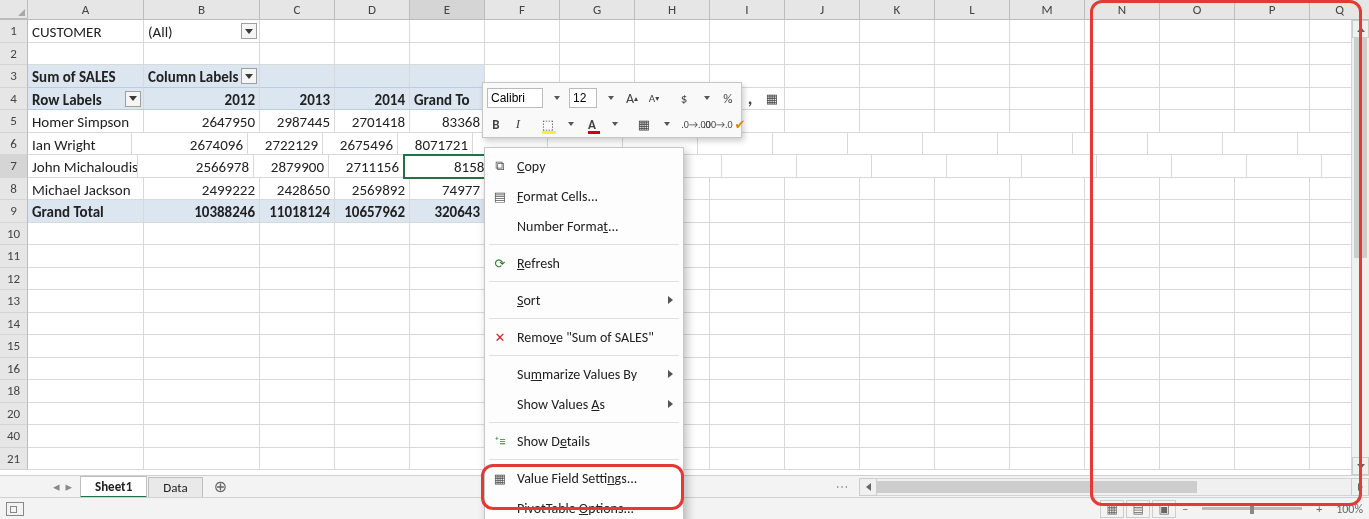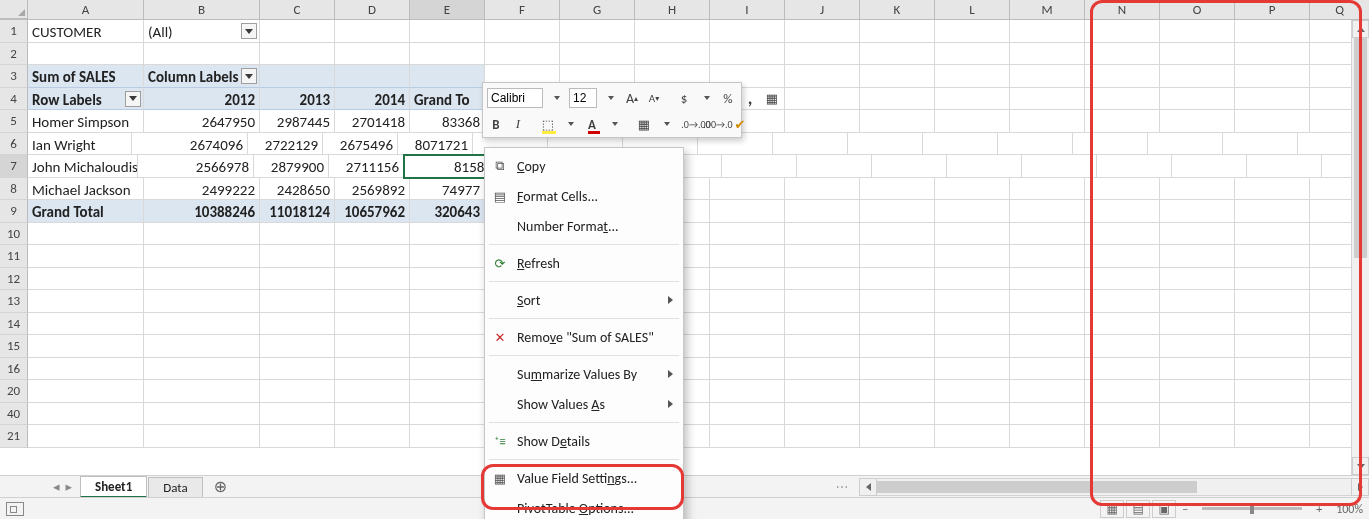--- a/index.html
+++ b/index.html
@@ -587,20 +587,40 @@
       <div class="cell" style="width:75px"></div>
       <div class="cell" style="width:75px"></div>
       <div class="cell" style="width:75px"></div>
       <div class="cell" style="width:75px"></div>
       <div class="cell" style="width:75px"></div>
       <div class="cell" style="width:75px"></div>
       <div class="cell" style="width:75px"></div>
       <div class="cell" style="width:60px"></div>
     </div>
     <div class="row">
+      <div class="rn">18</div>
+      <div class="cell" style="width:116px"></div>
+      <div class="cell" style="width:116px"></div>
+      <div class="cell" style="width:75px"></div>
+      <div class="cell" style="width:75px"></div>
+      <div class="cell" style="width:75px"></div>
+      <div class="cell" style="width:75px"></div>
+      <div class="cell" style="width:75px"></div>
+      <div class="cell" style="width:75px"></div>
+      <div class="cell" style="width:75px"></div>
+      <div class="cell" style="width:75px"></div>
+      <div class="cell" style="width:75px"></div>
+      <div class="cell" style="width:75px"></div>
+      <div class="cell" style="width:75px"></div>
+      <div class="cell" style="width:75px"></div>
+      <div class="cell" style="width:75px"></div>
+      <div class="cell" style="width:75px"></div>
+      <div class="cell" style="width:60px"></div>
+    </div>
+    <div class="row">
       <div class="rn">20</div>
       <div class="cell" style="width:116px"></div>
       <div class="cell" style="width:116px"></div>
       <div class="cell" style="width:75px"></div>
       <div class="cell" style="width:75px"></div>
       <div class="cell" style="width:75px"></div>
       <div class="cell" style="width:75px"></div>
       <div class="cell" style="width:75px"></div>
       <div class="cell" style="width:75px"></div>
       <div class="cell" style="width:75px"></div>

